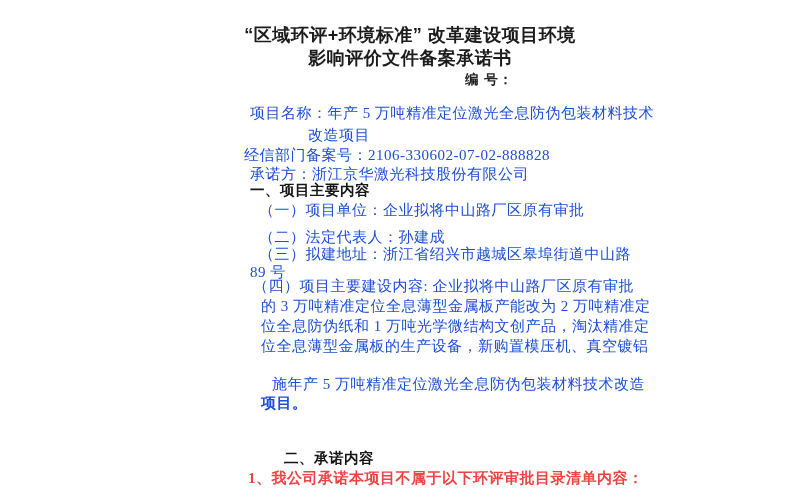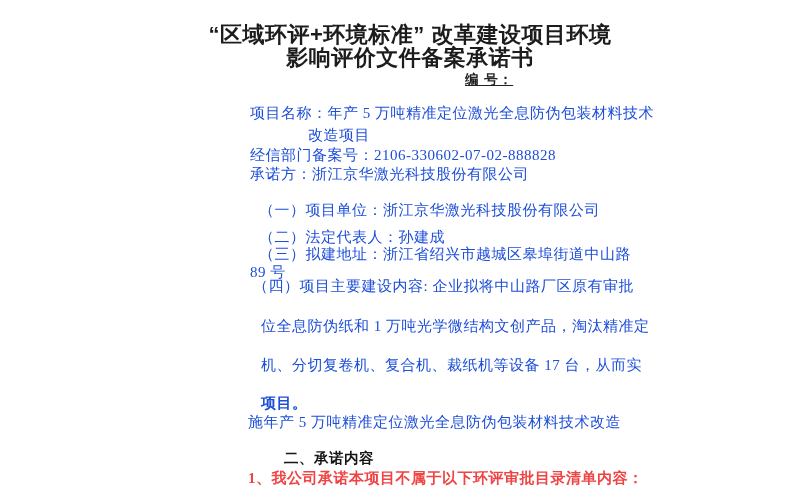--- a/index.html
+++ b/index.html
@@ -16,35 +16,34 @@
     font-family: "Liberation Serif", "DejaVu Serif", serif;
   }
   .title-block {
     position: absolute;
     left: 160px;
     top: 24px;
     width: 500px;
     text-align: center;
     font-family: "Liberation Sans", "DejaVu Sans", sans-serif;
     font-weight: bold;
-    font-size: 22px;
+    font-size: 18px;
     line-height: 22.5px;
     letter-spacing: 0.5px;
     color: #1c1c1c;
   }
   .serial {
     position: absolute;
     left: 465px;
     top: 71px;
     font-family: "Liberation Sans", "DejaVu Sans", sans-serif;
     font-weight: bold;
     font-size: 13.5px;
     letter-spacing: 1px;
     color: #222222;
-    text-decoration: underline;
   }
   .line {
     position: absolute;
     white-space: nowrap;
     font-size: 15px;
     letter-spacing: 0.5px;
     color: #1d4ed8;
   }
   .line.bold {
     font-family: "Liberation Sans", "DejaVu Sans", sans-serif;
@@ -64,32 +63,34 @@
 
   <div class="title-block">
     <div>“区域环评+环境标准” 改革建设项目环境</div>
     <div>影响评价文件备案承诺书</div>
   </div>
 
   <div class="serial">编 号：</div>
 
   <div class="line" style="left:250px; top:104px;">项目名称：年产 5 万吨精准定位激光全息防伪包装材料技术</div>
   <div class="line" style="left:308px; top:126px;">改造项目</div>
-  <div class="line" style="left:250px; top:146px;font-family:Liberation Serif, serif;">经信部门备案号：2106-330602-07-02-888828</div>
+  <div class="line" style="left:244px; top:146px;font-family:Liberation Serif, serif;">经信部门备案号：2106-330602-07-02-888828</div>
   <div class="line" style="left:250px; top:165px;">承诺方：浙江京华激光科技股份有限公司</div>
 
+  <div class="line bold" style="left:250px; top:181px;">一、项目主要内容</div>
 
-  <div class="line" style="left:259px; top:201px;">（一）项目单位：浙江京华激光科技股份有限公司</div>
+  <div class="line" style="left:259px; top:201px;">（一）项目单位：企业拟将中山路厂区原有审批</div>
   <div class="line" style="left:259px; top:228px;">（二）法定代表人：孙建成</div>
   <div class="line" style="left:259px; top:245px;">（三）拟建地址：浙江省绍兴市越城区皋埠街道中山路</div>
   <div class="line" style="left:250px; top:263px;">89 号</div>
 
   <div class="line" style="left:253px; top:277px;">（四）项目主要建设内容: 企业拟将中山路厂区原有审批</div>
+  <div class="line" style="left:261px; top:297px;">的 3 万吨精准定位全息薄型金属板产能改为 2 万吨精准定</div>
   <div class="line" style="left:261px; top:317px;">位全息防伪纸和 1 万吨光学微结构文创产品，淘汰精准定</div>
-  <div class="line" style="left:261px; top:356px;">机、分切复卷机、复合机、裁纸机等设备 17 台，从而实</div>
-  <div class="line" style="left:248px; top:375px;margin-top:38px;">施年产 5 万吨精准定位激光全息防伪包装材料技术改造</div>
+  <div class="line" style="left:261px; top:337px;">位全息薄型金属板的生产设备，新购置模压机、真空镀铝</div>
+  <div class="line" style="left:272px; top:375px;">施年产 5 万吨精准定位激光全息防伪包装材料技术改造</div>
   <div class="line" style="left:261px; top:394px;font-weight:bold;">项目。</div>
 
 
   <div class="line bold" style="left:248px; top:449px;margin-left:36px;">二、承诺内容</div>
   <div class="line semibold" style="left:248px; top:469px;">1、我公司承诺本项目不属于以下环评审批目录清单内容：</div>
 
 </div>
 
 </body></html>

